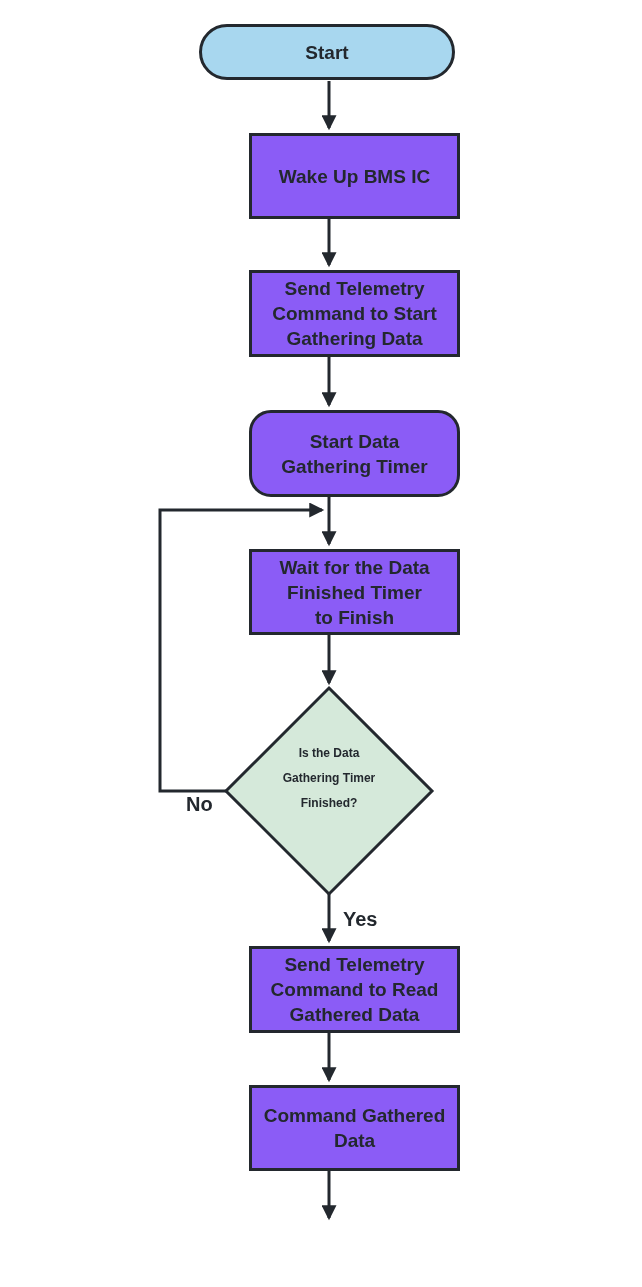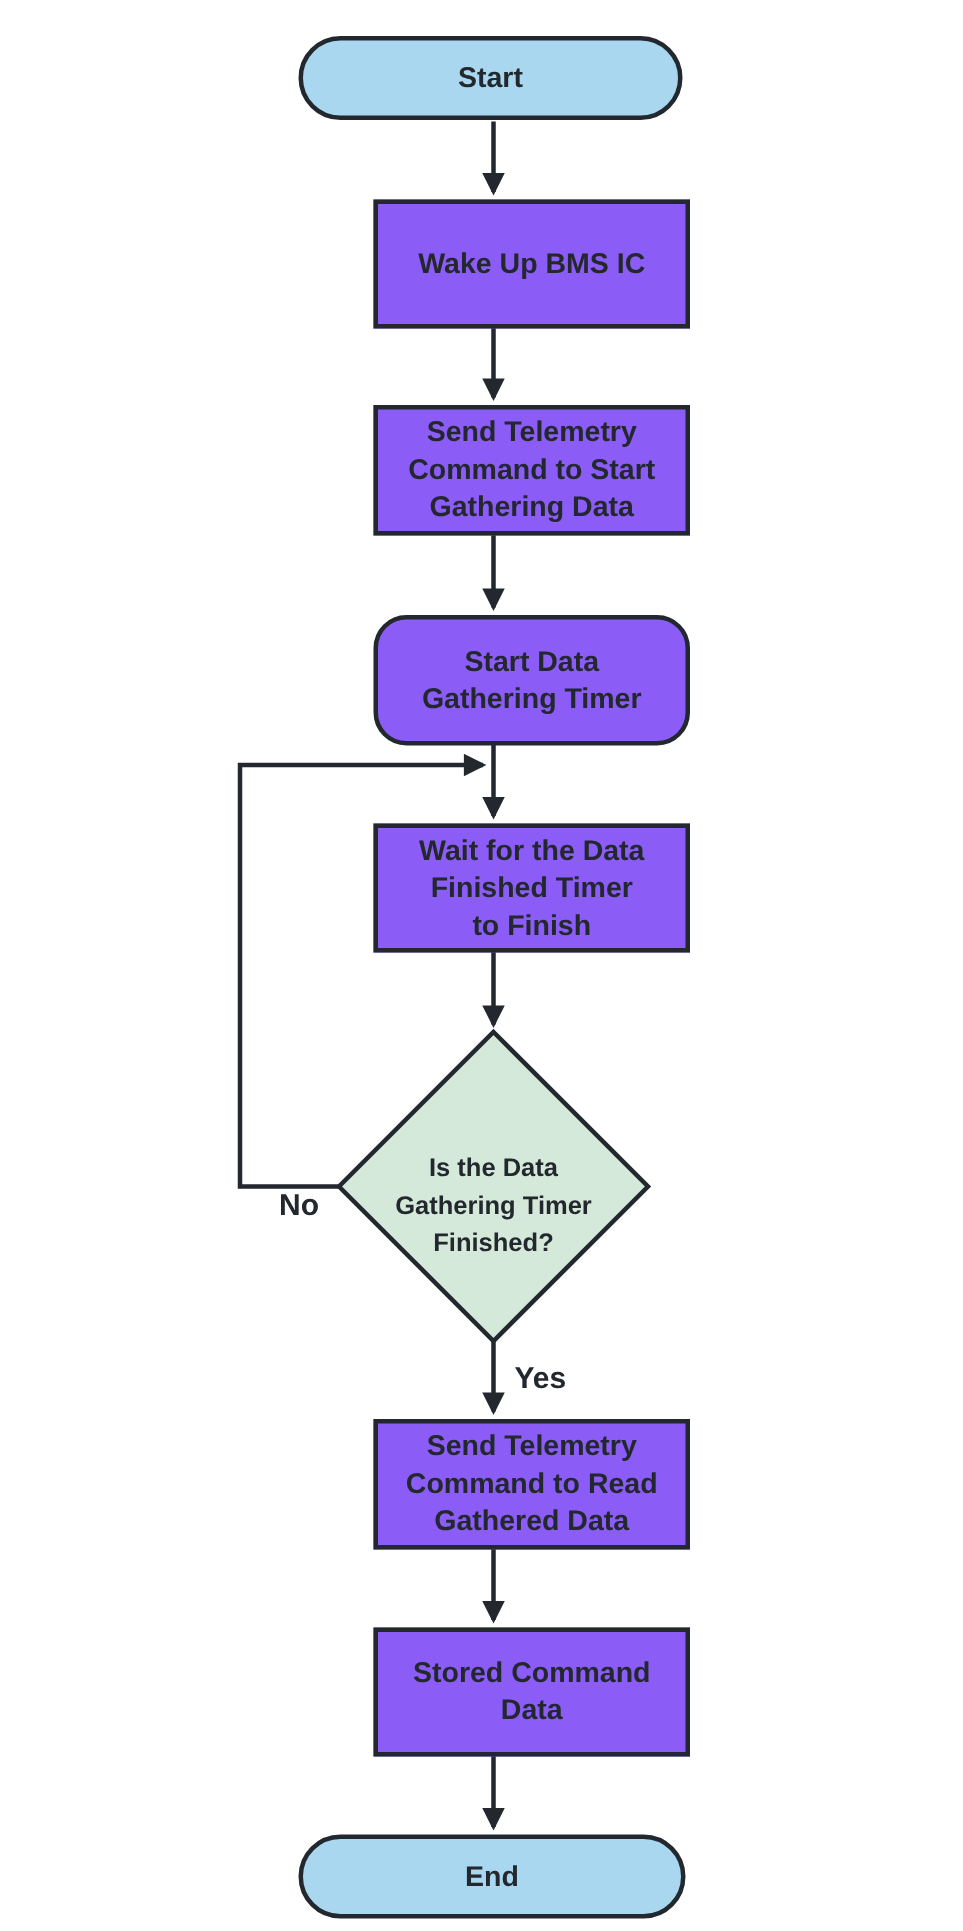--- a/index.html
+++ b/index.html
@@ -38,26 +38,26 @@
     background: #8b5cf6;
     left: 224px;
     width: 211px;
     margin-left: 25px;
   }
   .decision-label {
     position: absolute;
     left: 229px; top: 741px;
     width: 200px; height: 100px;
     display: flex;
-    align-items: flex-end;
+    align-items: flex-start;
     justify-content: center;
     text-align: center;
     color: #23282e;
     font-weight: bold;
-    font-size: 17px;
+    font-size: 12px;
     line-height: 25px;
   }
   .decision-label .label { white-space: pre-line; }
   .edge-label {
     position: absolute;
     color: #23282e;
     font-weight: bold;
     font-size: 20px;
     line-height: 24px;
     margin-top: 28px;
@@ -144,21 +144,18 @@
   <div class="edge-label no">No</div>
   <div class="edge-label yes">Yes</div>
 
   <div class="node process n-sendread">
     <span class="label">Send Telemetry
 Command to Read
 Gathered Data</span>
   </div>
 
   <div class="node process n-stored">
-    <span class="label">Stored Command
+    <span class="label">Command Gathered
 Data</span>
   </div>
 
-  <div class="node terminator n-end">
-    <span class="label">End</span>
-  </div>
 
 </div>
 
 </body></html>

